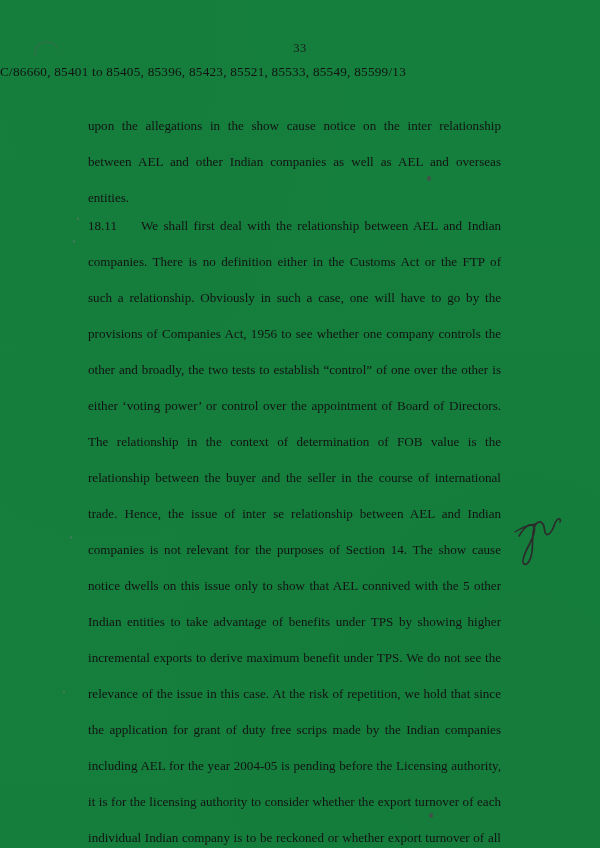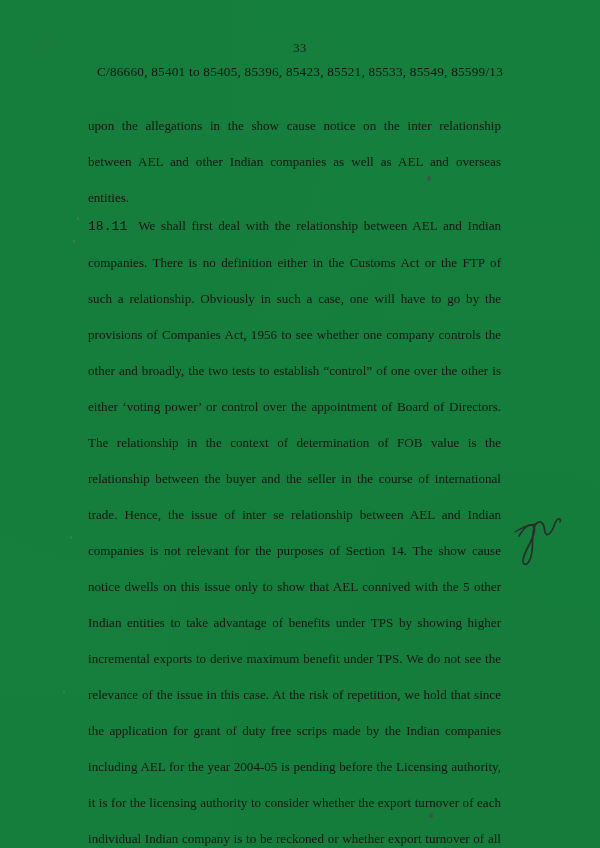--- a/index.html
+++ b/index.html
@@ -38,43 +38,42 @@
     text-align: center;
     font-size: 12.5px;
     letter-spacing: 0.4px;
     color: #1a1a1a;
   }
   .case-header {
     position: absolute;
     top: 64px;
     left: 0;
     width: 600px;
-    text-align: center;
+    text-align: left;
     font-size: 13.2px;
     letter-spacing: 0.25px;
     color: #121212;
     white-space: nowrap;
   }
   .body-text {
     position: absolute;
     left: 88px;
     width: 413px;
     text-align: justify;
     text-align-last: left;
     font-size: 13.1px;
     line-height: 36px;
     color: #131313;
     word-spacing: 0.2px;
   }
   #para-continuation { top: 108px; }
   #para-18-11       { top: 208px; }
 
   .para-number {
-    margin-right: 11px;
-    font-family: Liberation Mono, monospace;
+    margin-right: 24px;
   }
 
   
   #signature-mark {
     position: absolute;
     left: 509px;
     top: 506px;
     width: 58px;
     height: 62px;
   }

